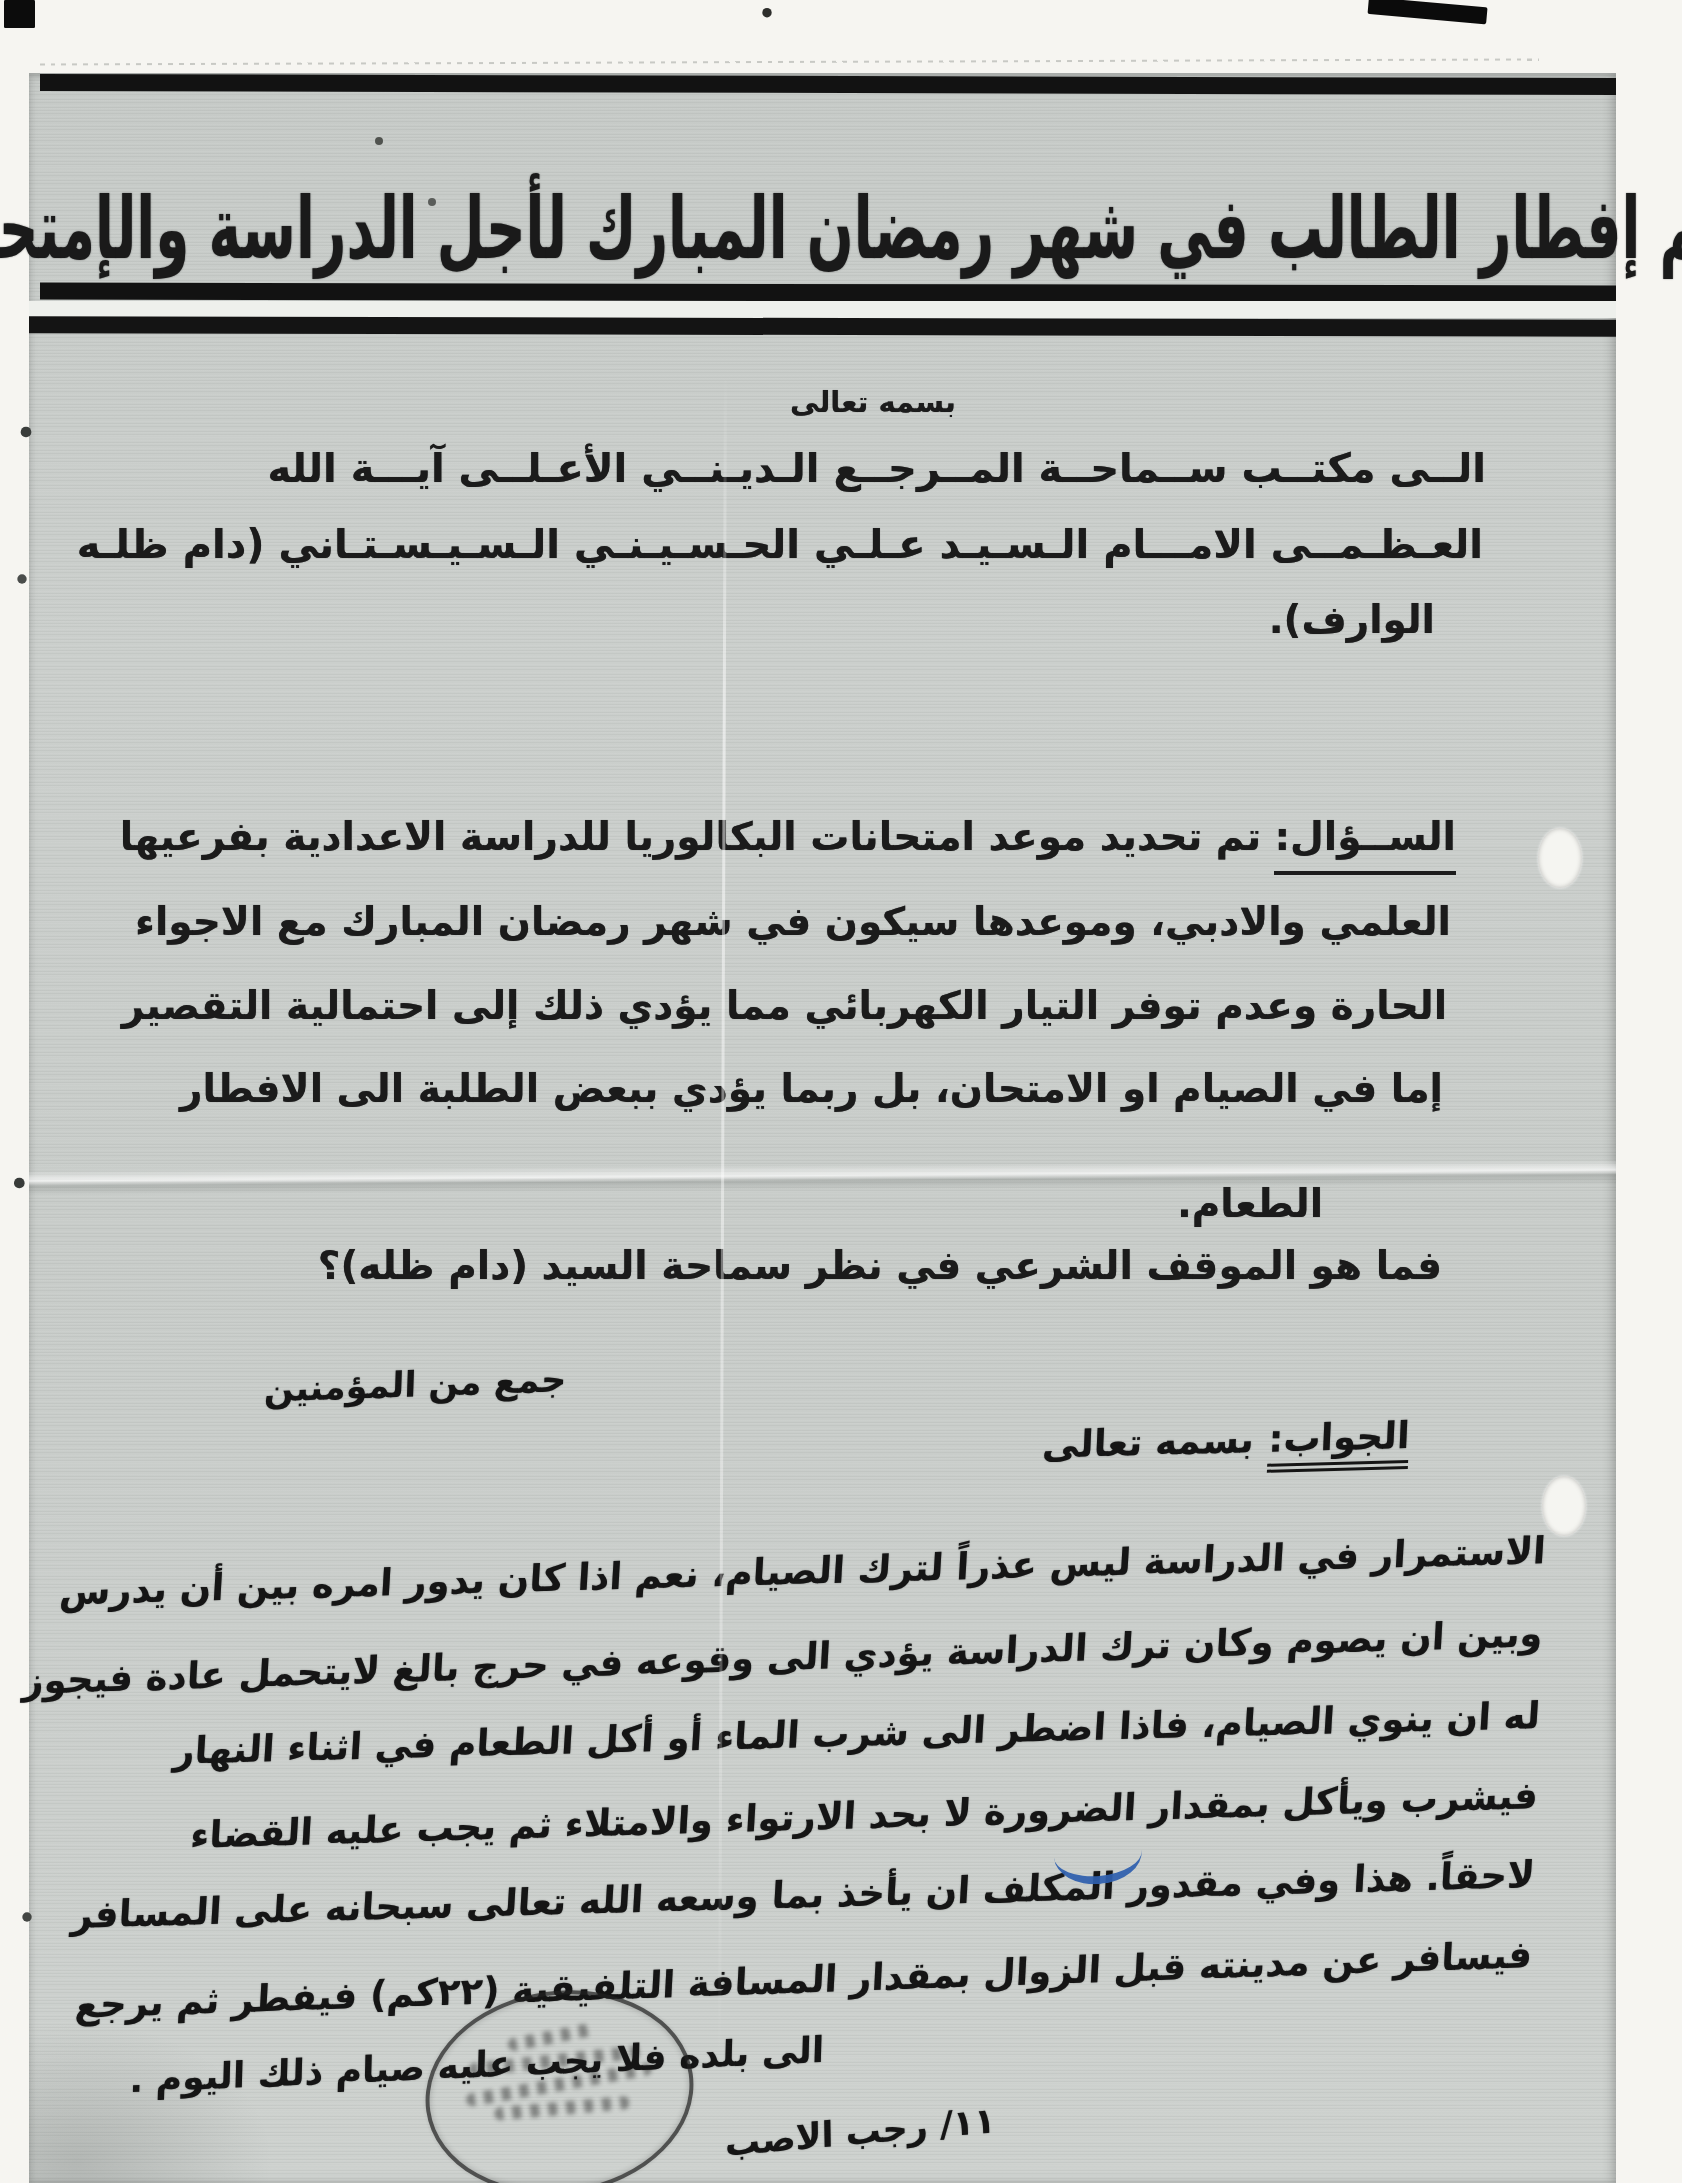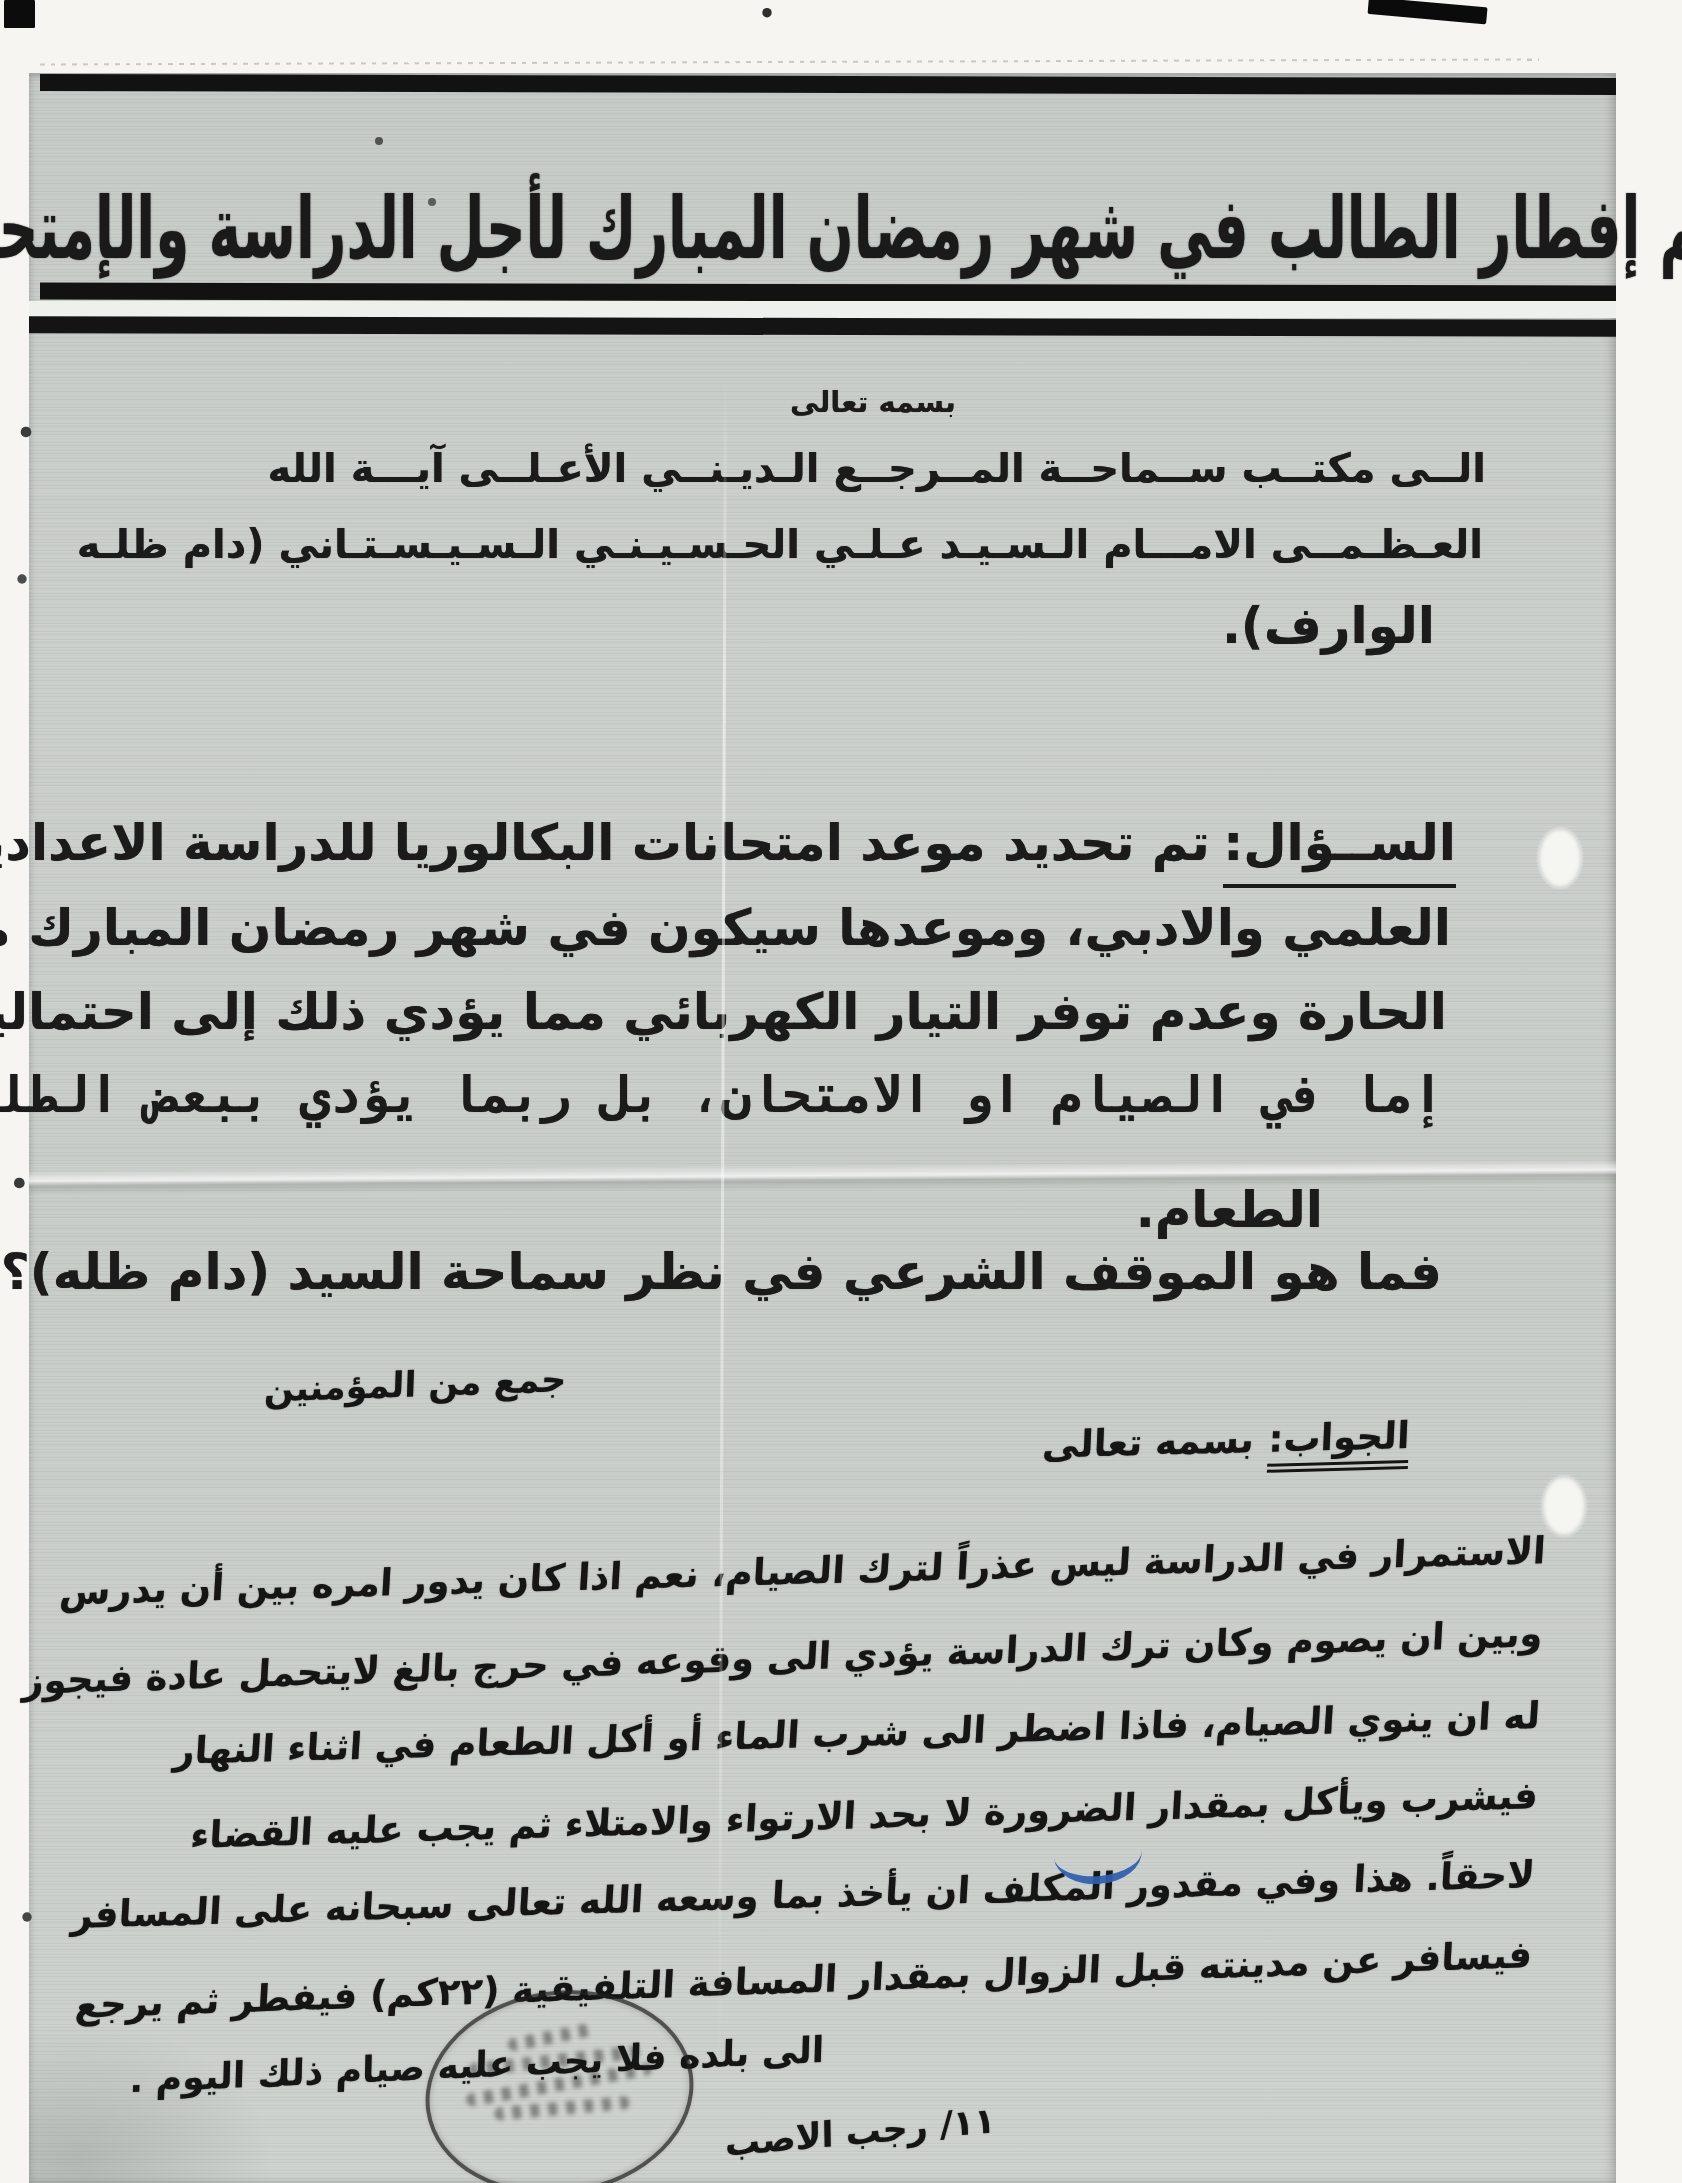--- a/index.html
+++ b/index.html
@@ -31,21 +31,21 @@
     transform:scaleY(1.55);transform-origin:center bottom;
     direction:rtl;letter-spacing:-0.7px;
     text-shadow:0 0 1.3px rgba(10,10,10,0.55);
   }
   
   .gap-strip{position:absolute;left:29px;top:301px;width:1587px;height:17.3px;background:#eef0ec;}
   .bar-2{position:absolute;left:29px;top:318px;width:1587px;height:17.3px;background:#141414;transform:rotate(0.12deg);}
   
   .print{
     position:absolute;direction:rtl;white-space:nowrap;
-    font-weight:700;color:#1b1b1b;font-size:50px;
+    font-weight:700;color:#1b1b1b;font-size:39px;
     text-shadow:0 0 0.7px rgba(25,25,25,0.75);
   }
   .center-sm{font-size:29px;text-align:center;}
   .q-label{border-bottom:4.7px solid #1b1b1b;padding-bottom:12px;margin-left:13.3px;display:inline-block;}
   
   .hand{
     position:absolute;direction:rtl;white-space:nowrap;
     font-weight:700;color:#151515;font-size:37px;
     transform-origin:right center;
     text-shadow:0 0 1.3px rgba(10,10,10,0.5);
@@ -119,21 +119,21 @@
 
   <div class="print" style="right:200px;top:521px;font-size:40px;">العـظـمــى الامـــام الـسـيـد عـلـي الحـسـيـنـي الـسـيـسـتـاني (دام ظلـه</div>
   <div class="print" style="right:197px;top:445px;font-size:40px;">الــى مكتــب ســماحــة المــرجــع الـديـنــي الأعـلــى آيـــة الله</div>
   <div class="print" style="right:248px;top:597px;">الوارف).</div>
 
   <div class="print" style="right:227px;top:814px;">
     <span class="q-label">الســؤال:</span><span>تم تحديد موعد امتحانات البكالوريا للدراسة الاعدادية بفرعيها</span>
   </div>
   <div class="print" style="right:236px;top:983px;">الحارة وعدم توفر التيار الكهربائي مما يؤدي ذلك إلى احتمالية التقصير</div>
   <div class="print" style="right:232px;top:899px;">العلمي والادبي، وموعدها سيكون في شهر رمضان المبارك مع الاجواء</div>
-  <div class="print" style="right:240px;top:1066px;font-family:Liberation Mono, monospace;">إما في الصيام او الامتحان، بل ربما يؤدي ببعض الطلبة الى الافطار</div>
+  <div class="print" style="right:240px;top:1066px;">إما في الصيام او الامتحان، بل ربما يؤدي ببعض الطلبة الى الافطار</div>
   <div class="print" style="right:360px;top:1181px;">الطعام.</div>
   <div class="print" style="right:241px;top:1243px;">فما هو الموقف الشرعي في نظر سماحة السيد (دام ظله)؟</div>
 
   <div class="hand" style="left:264px;top:1359px;font-size:35px;transform:rotate(-2deg) skewX(-4deg);">جمع من المؤمنين</div>
 
   <div class="hand" style="right:274px;top:1414px;transform:rotate(-1.5deg) skewX(-4deg);">
     <span class="a-label">الجواب:</span><span>بسمه تعالى</span>
   </div>
   <div class="hand" style="right:137px;top:1529px;transform:rotate(-1.6deg) skewX(-5deg);">الاستمرار في الدراسة ليس عذراً لترك الصيام، نعم اذا كان يدور امره بين أن يدرس</div>
   <div class="hand" style="right:140px;top:1612px;transform:rotate(-1.8deg) skewX(-5deg);">وبين ان يصوم وكان ترك الدراسة يؤدي الى وقوعه في حرج بالغ لايتحمل عادة فيجوز</div>

